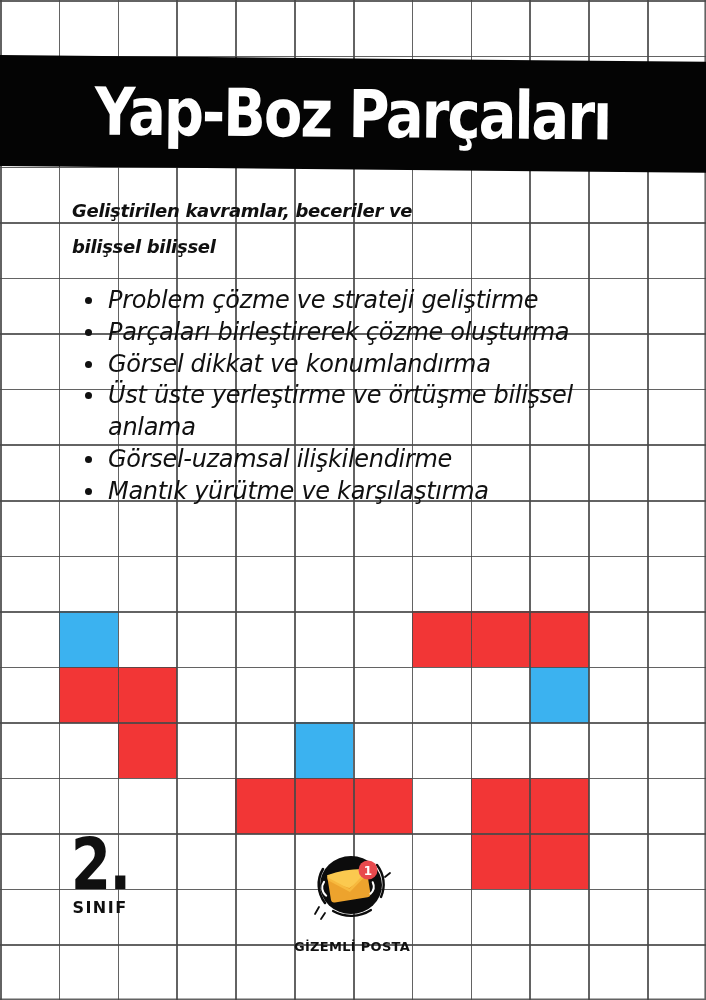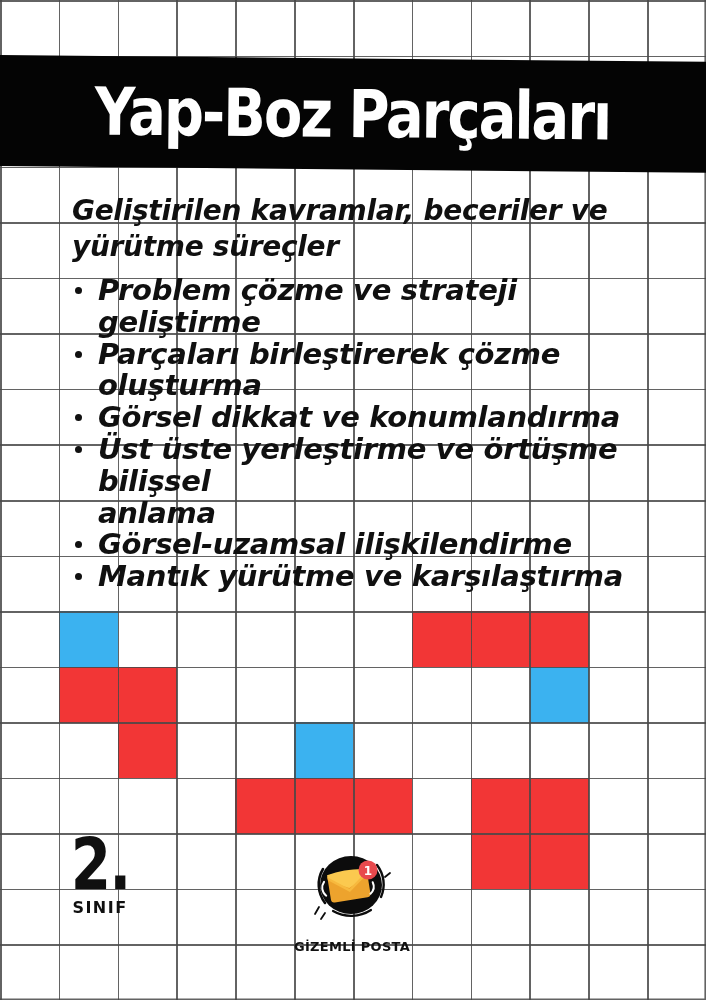--- a/index.html
+++ b/index.html
@@ -34,28 +34,28 @@
   .banner h1{
     margin:0;color:#ffffff;
     font-size:56px;font-weight:bold;letter-spacing:-2px;
     transform:scaleY(1.18);transform-origin:center;
     white-space:nowrap;
   }
 
   .intro{
     position:absolute;left:72px;top:193px;
     color:#101010;font-style:italic;font-weight:bold;
-    font-size:28px;line-height:36px;letter-spacing:-0.3px;
+    font-size:18px;line-height:36px;letter-spacing:-0.3px;
   }
 
   .skills{
     position:absolute;left:70px;top:273px;width:580px;
-    margin:2px;padding:0;list-style:none;
-    color:#101010;font-style:italic;font-weight:bold;
-    font-size:29px;line-height:31.8px;letter-spacing:-0.3px;
+    margin:12px;padding:0;list-style:none;
+    color:#101010;font-style:italic;font-weight:normal;
+    font-size:24px;line-height:31.8px;letter-spacing:-0.3px;
   }
   .skills li{position:relative;padding-left:26px;white-space:pre-line;}
   .skills li::before{
     content:"";position:absolute;left:3px;top:12px;
     width:7px;height:7px;border-radius:50%;background:#101010;
   }
 
   
   .grade{position:absolute;left:58px;top:842px;width:84px;text-align:center;color:#101010;}
   .grade-num{
@@ -99,21 +99,21 @@
   <div class="grid-overlay"></div>
 
   <div class="content">
 
     <div class="banner">
       <h1>Yap-Boz Parçaları</h1>
     </div>
 
     <div class="intro">
       <div>Geliştirilen kavramlar, beceriler ve</div>
-      <div>yürütme süreçler</div>
+      <div>bilişsel bilişsel</div>
     </div>
 
     <ul class="skills">
         <li>Problem çözme ve strateji geliştirme</li>
         <li>Parçaları birleştirerek çözme oluşturma</li>
         <li>Görsel dikkat ve konumlandırma</li>
         <li>Üst üste yerleştirme ve örtüşme bilişsel
 anlama</li>
         <li>Görsel-uzamsal ilişkilendirme</li>
         <li>Mantık yürütme ve karşılaştırma</li>

